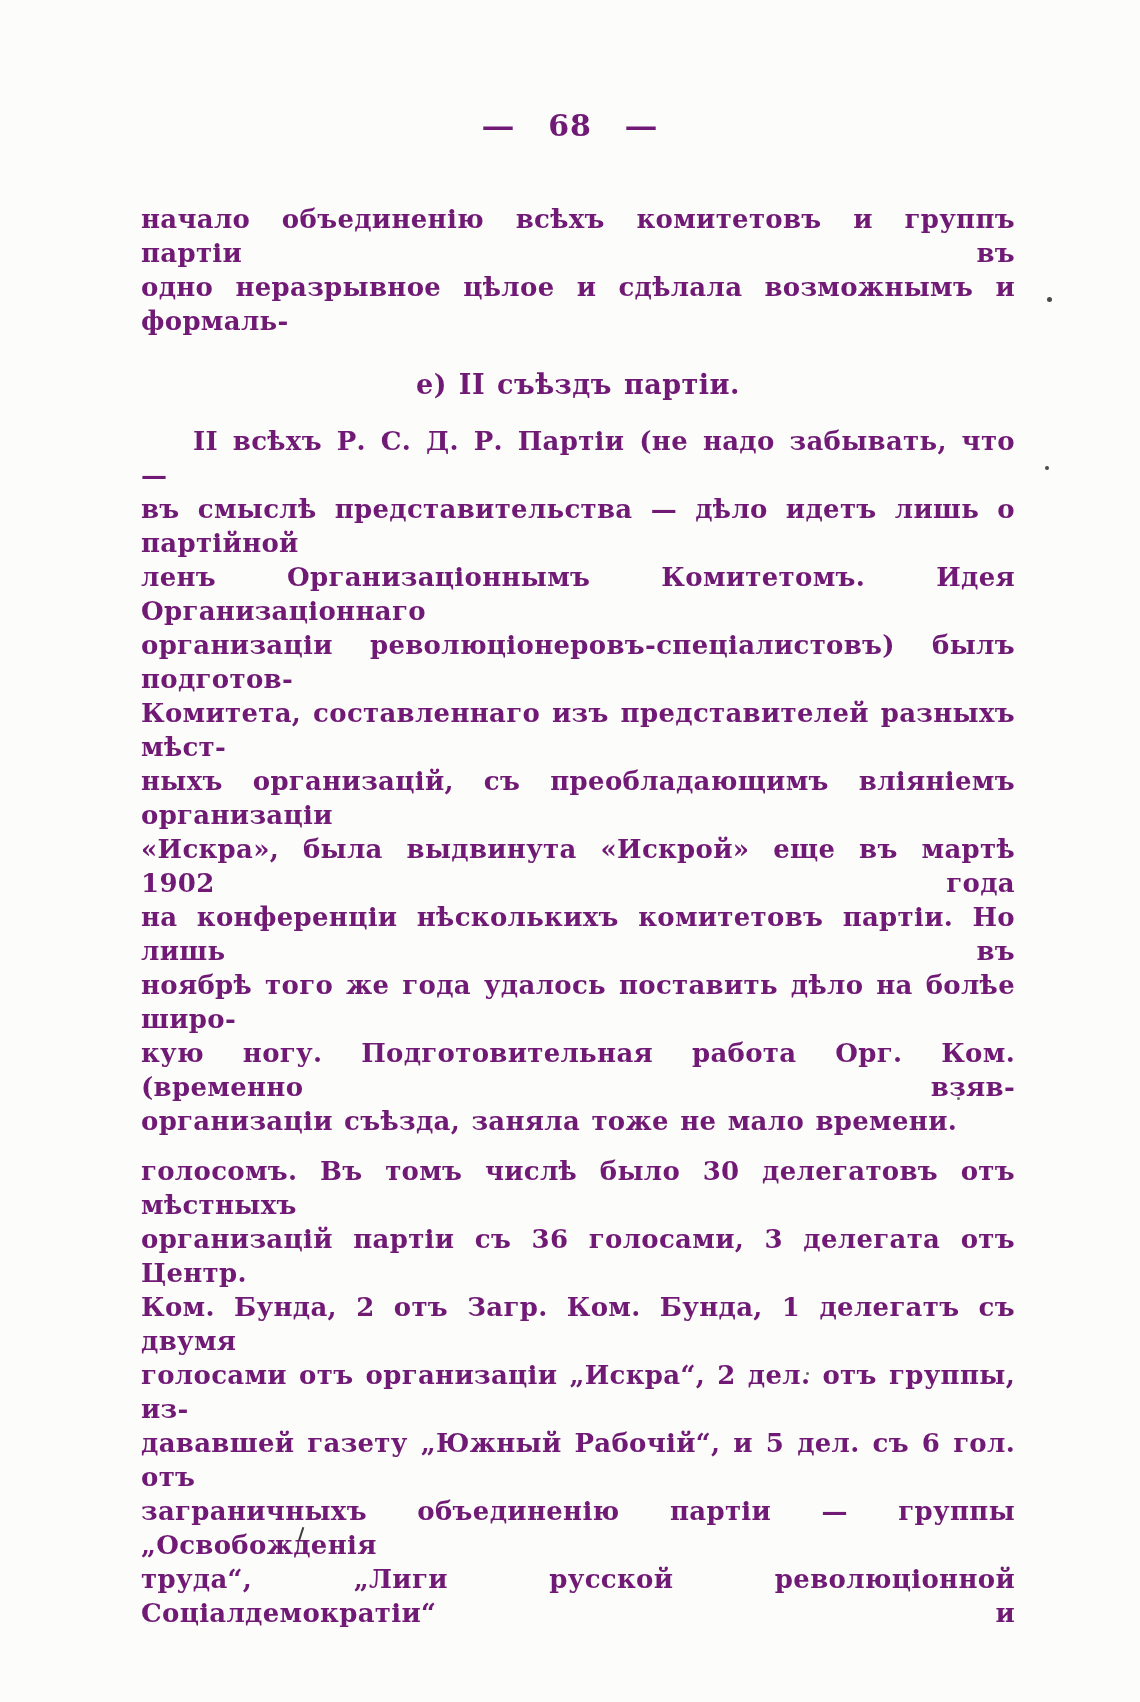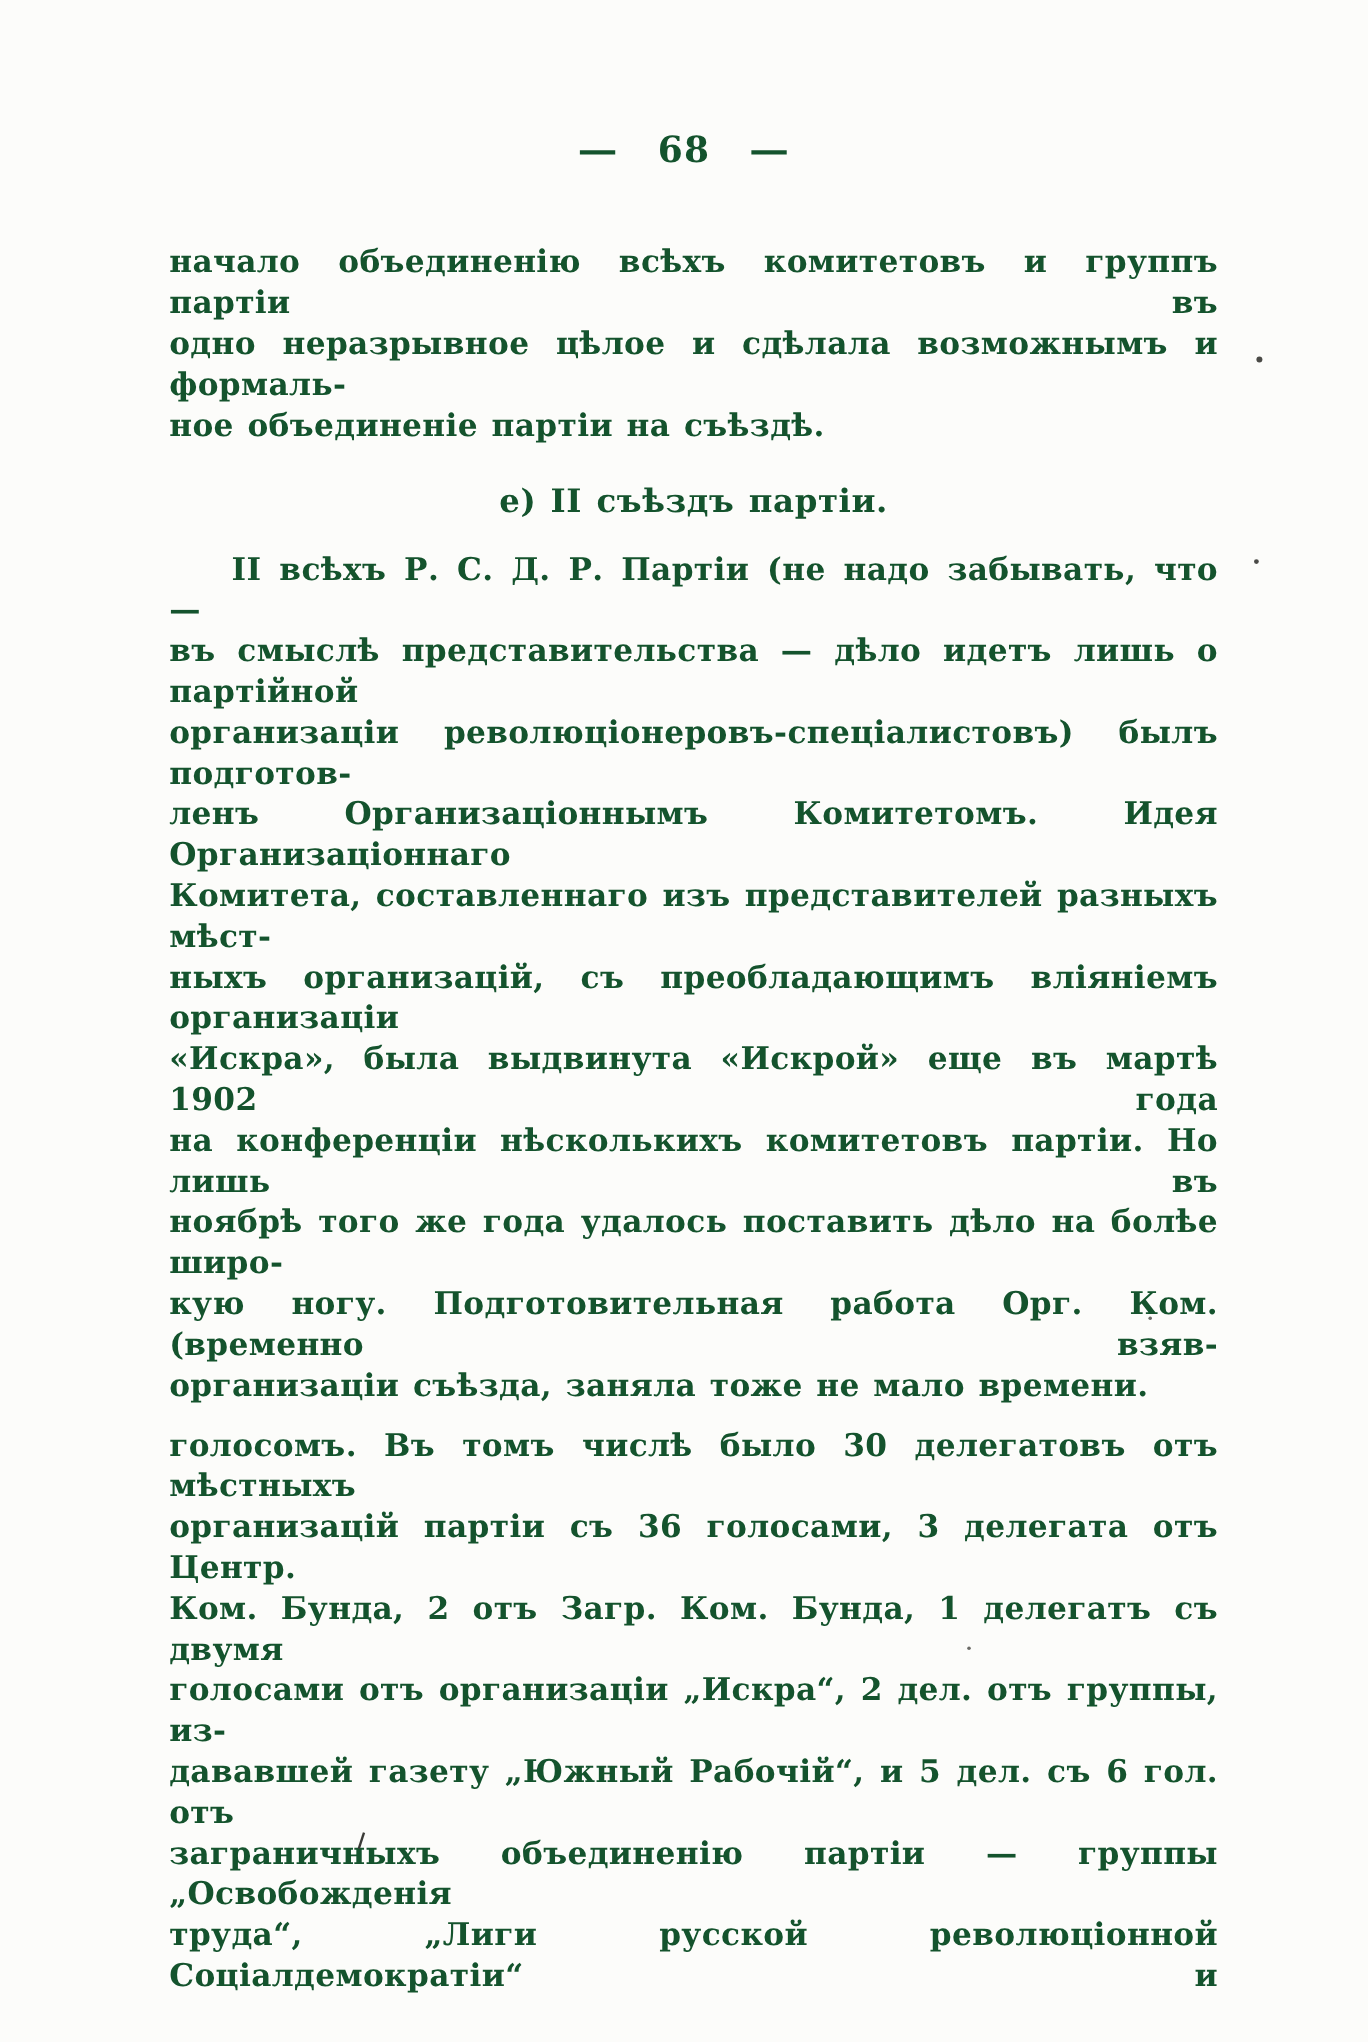--- a/index.html
+++ b/index.html
@@ -6,21 +6,21 @@
   body {
     background: #e9e9e7;
     font-family: "DejaVu Serif", "Liberation Serif", serif;
   }
   .page {
     position: relative;
     width: 1140px;
     height: 1702px;
     margin: 0 auto;
     background: #fcfcfa;
-    color: #14532d;
+    color: #701a75;
     overflow: hidden;
   }
   .page-header {
     position: absolute;
     top: 108px;
     left: 0;
     width: 100%;
     text-align: center;
     font-size: 30px;
     font-weight: 700;
@@ -85,28 +85,27 @@
 <div class="page">
 
   <div class="page-header">
     <span class="dash">—</span><span>68</span><span class="dash">—</span>
   </div>
 
   <div class="text-block" id="text-block">
       <div class="para">
         <div class="line">начало объединенію всѣхъ комитетовъ и группъ партіи въ</div>
         <div class="line">одно неразрывное цѣлое и сдѣлала возможнымъ и формаль-</div>
-        <div class="line last">ное объединеніе партіи на съѣздѣ.</div>
       </div>
       <div class="heading">е) II съѣздъ партіи.</div>
       <div class="para">
         <div class="line indent">II всѣхъ Р. С. Д. Р. Партіи (не надо забывать, что —</div>
         <div class="line">въ смыслѣ представительства — дѣло идетъ лишь о партійной</div>
+        <div class="line">ленъ Организаціоннымъ Комитетомъ. Идея Организаціоннаго</div>
         <div class="line">организаціи революціонеровъ-спеціалистовъ) былъ подготов-</div>
-        <div class="line">ленъ Организаціоннымъ Комитетомъ. Идея Организаціоннаго</div>
         <div class="line">Комитета, составленнаго изъ представителей разныхъ мѣст-</div>
         <div class="line">ныхъ организацій, съ преобладающимъ вліяніемъ организаціи</div>
         <div class="line">«Искра», была выдвинута «Искрой» еще въ мартѣ 1902 года</div>
         <div class="line">на конференціи нѣсколькихъ комитетовъ партіи. Но лишь въ</div>
         <div class="line">ноябрѣ того же года удалось поставить дѣло на болѣе широ-</div>
         <div class="line">кую ногу. Подготовительная работа Орг. Ком. (временно взяв-</div>
         <div class="line last">организаціи съѣзда, заняла тоже не мало времени.</div>
       </div>
       <div class="para">
         <div class="line">голосомъ. Въ томъ числѣ было 30 делегатовъ отъ мѣстныхъ</div>

